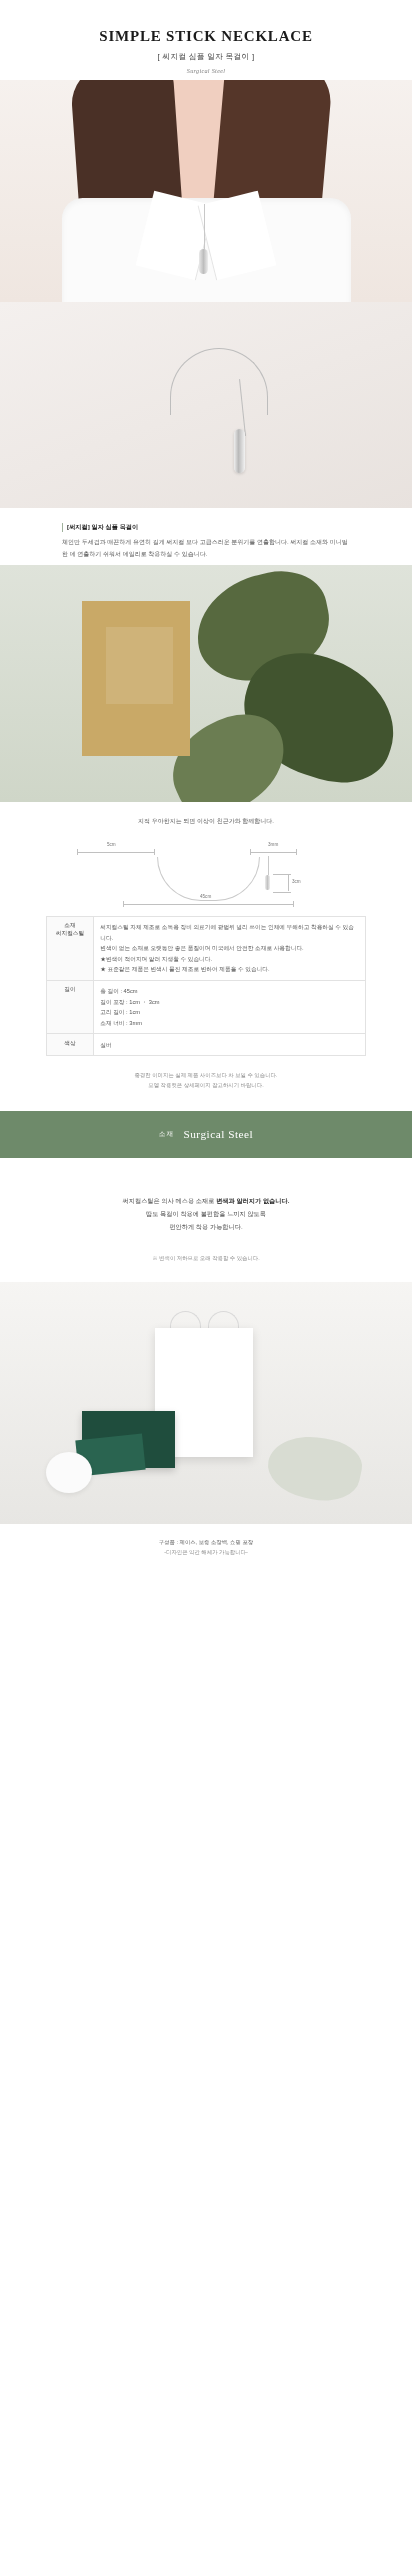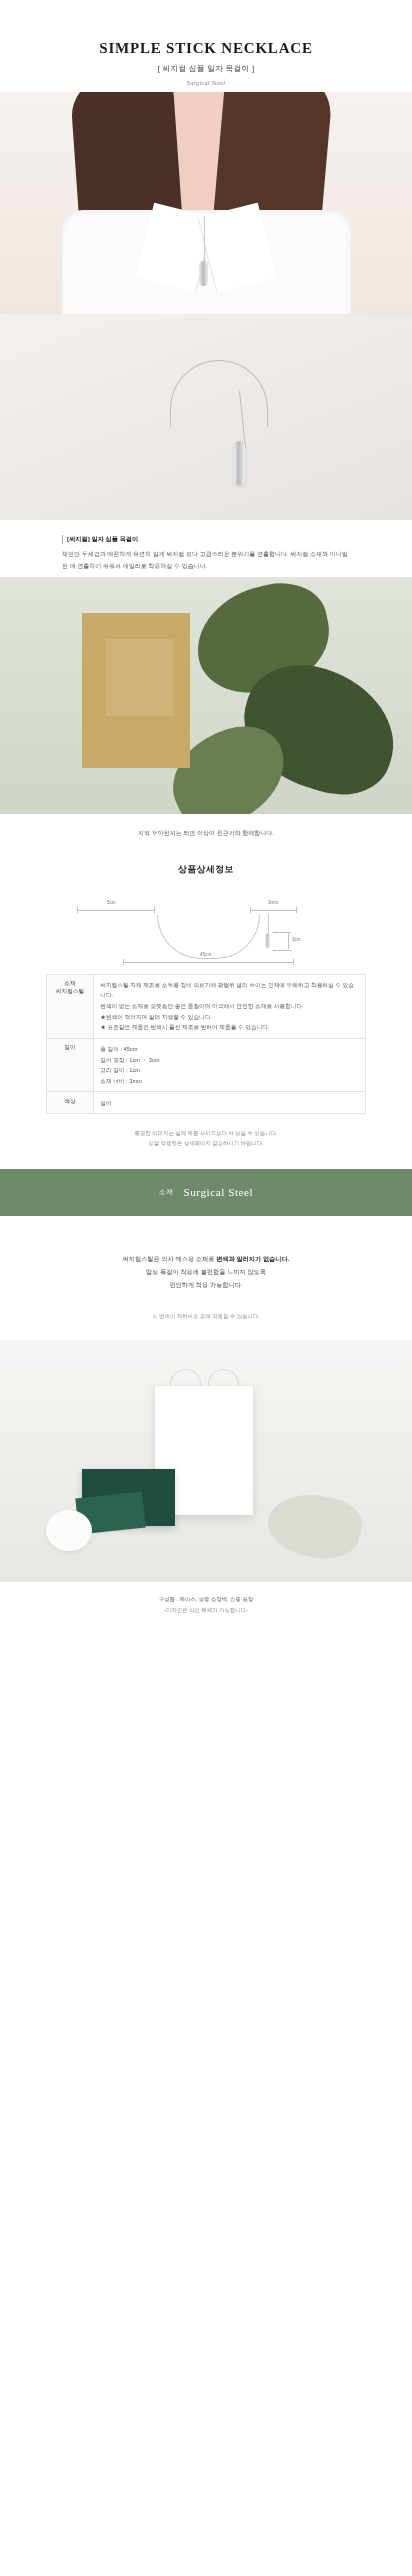--- a/index.html
+++ b/index.html
@@ -3,21 +3,21 @@
 <meta charset="utf-8">
 <style>
   * { box-sizing: border-box; }
   html, body { margin:0; padding:0; }
   body {
     width: 412px;
     background: #ffffff;
     font-family: "Liberation Sans", sans-serif;
     color: #333;
   }
-  .page { width: 412px; margin: 16px auto; position: relative; }
+  .page { width: 412px; margin: 4px auto; position: relative; }
 
   
   .header { padding: 24px 0 5.2px; text-align: center; }
   .title-main {
     font-family: "Liberation Serif", serif;
     font-weight: bold;
     font-size: 15px;
     letter-spacing: 0.8px;
     color: #1b1b1b;
   }
@@ -218,21 +218,20 @@
   <div class="photo photo-lifestyle">
     <div class="l-leaf1"></div>
     <div class="l-leaf2"></div>
     <div class="l-leaf3"></div>
     <div class="l-card"></div>
     <div class="l-pkg"></div>
   </div>
 
   <div class="caption">지적 우아한지는 되면 이상이 친근가와 함께합니다.</div>
 
-  <div class="section-title">상품상세정보</div>
 
   <div class="size-wrap">
     <div class="diagram">
 
       <div class="dim-line" style="left:31px; top:13.4px; width:77px;"></div>
       <div class="dim-vline" style="left:31px; top:10.3px; height:6.2px;"></div>
       <div class="dim-vline" style="left:108px; top:10.3px; height:6.2px;"></div>
       <div class="dim" style="left:61px; top:3.1px;">5cm</div>
 
       <div class="dim-line" style="left:204px; top:13.4px; width:46px;"></div>

